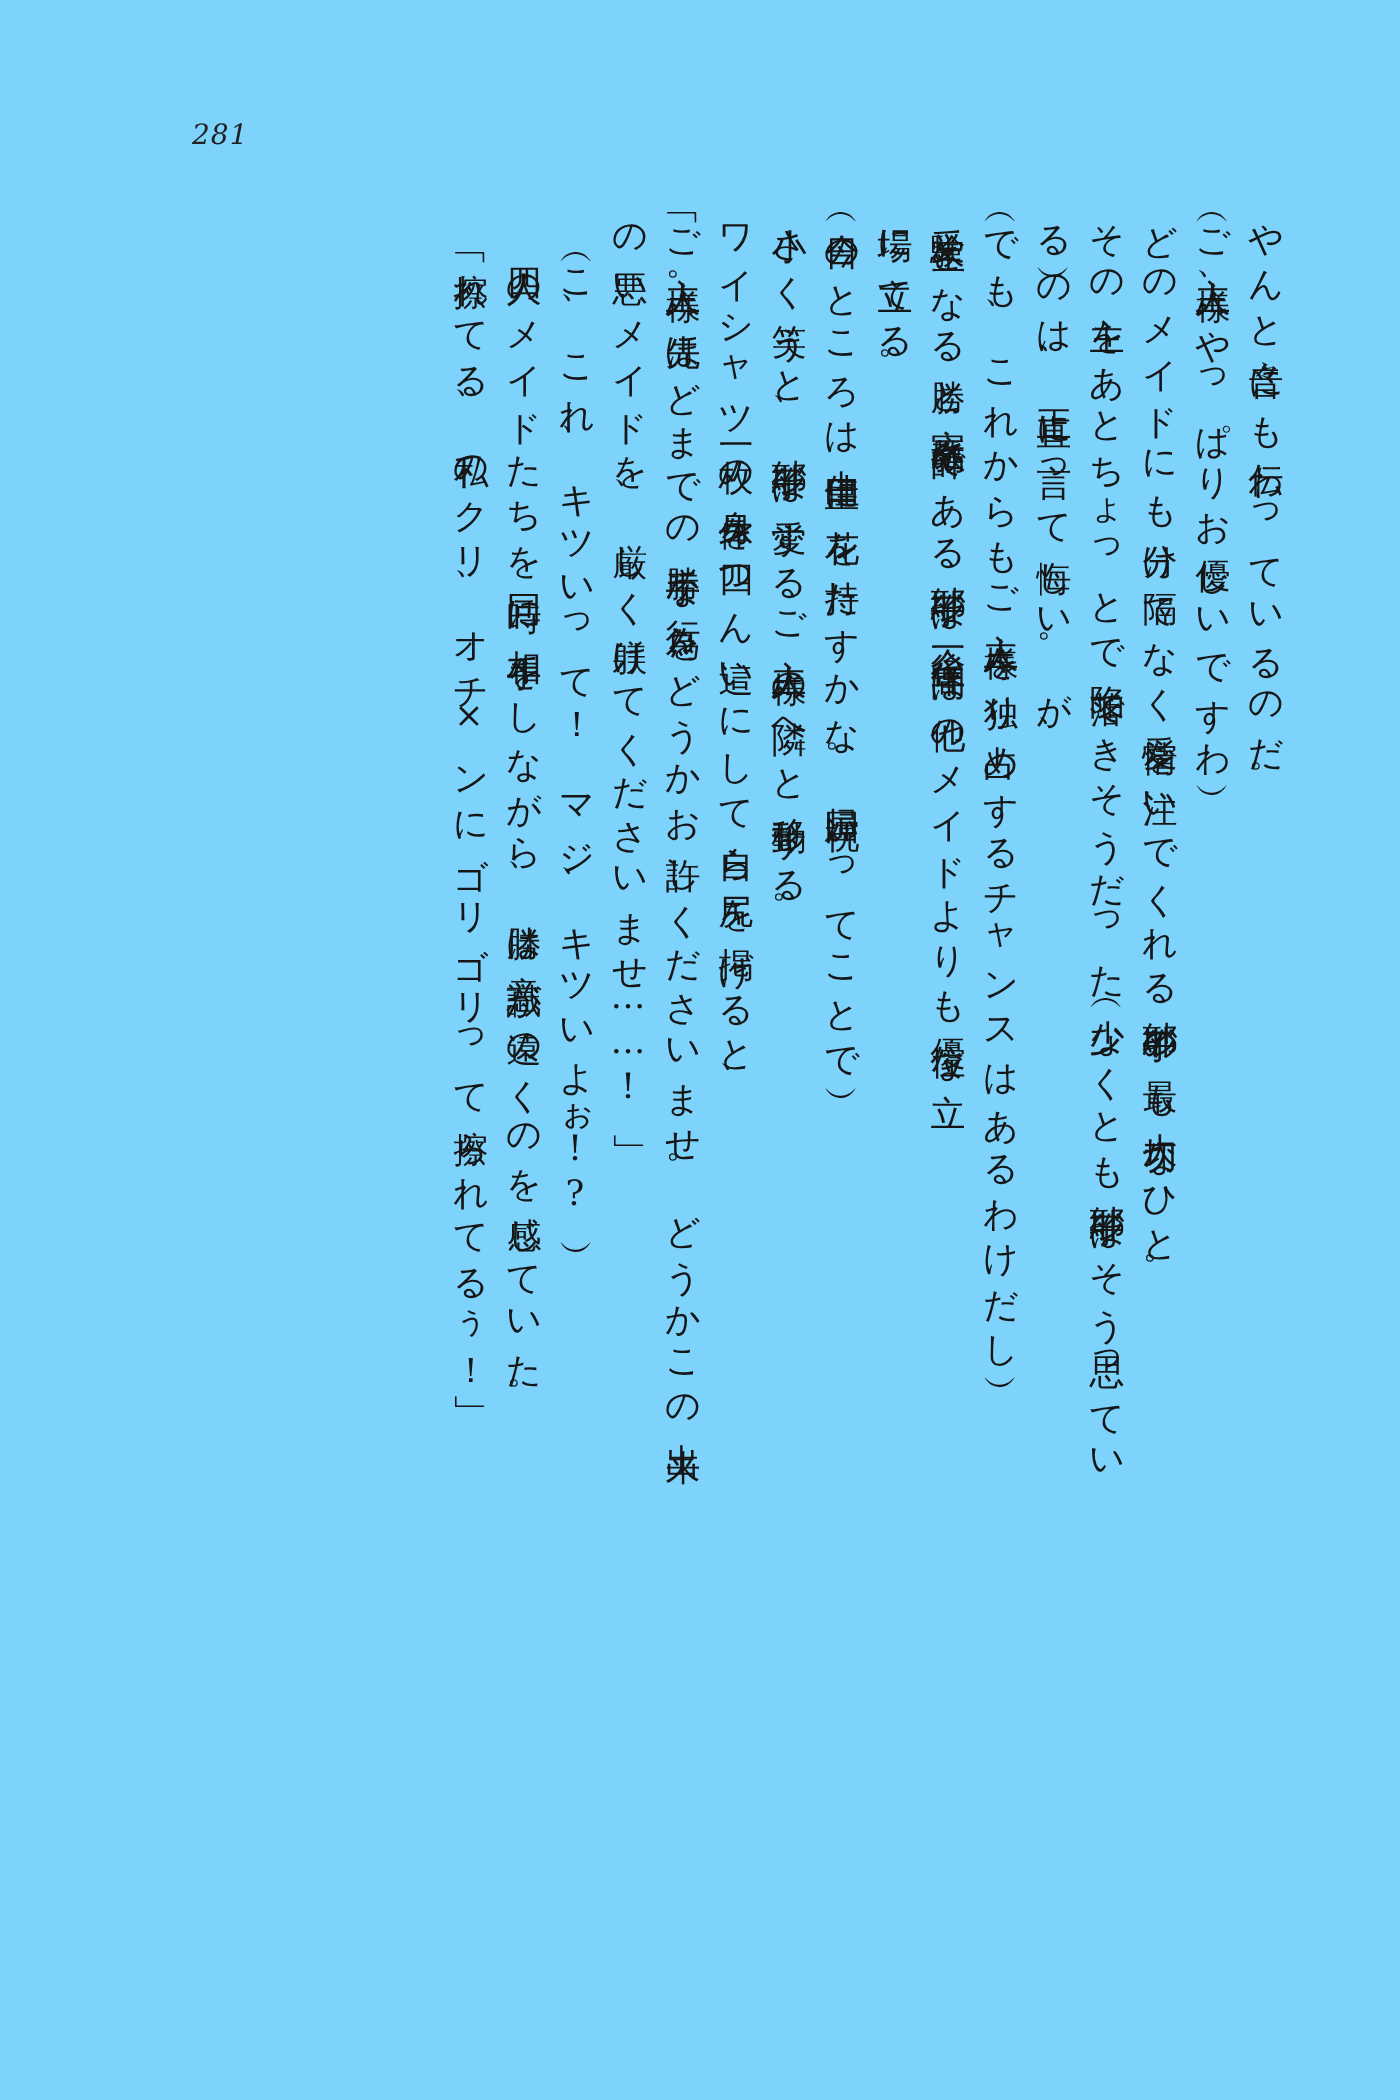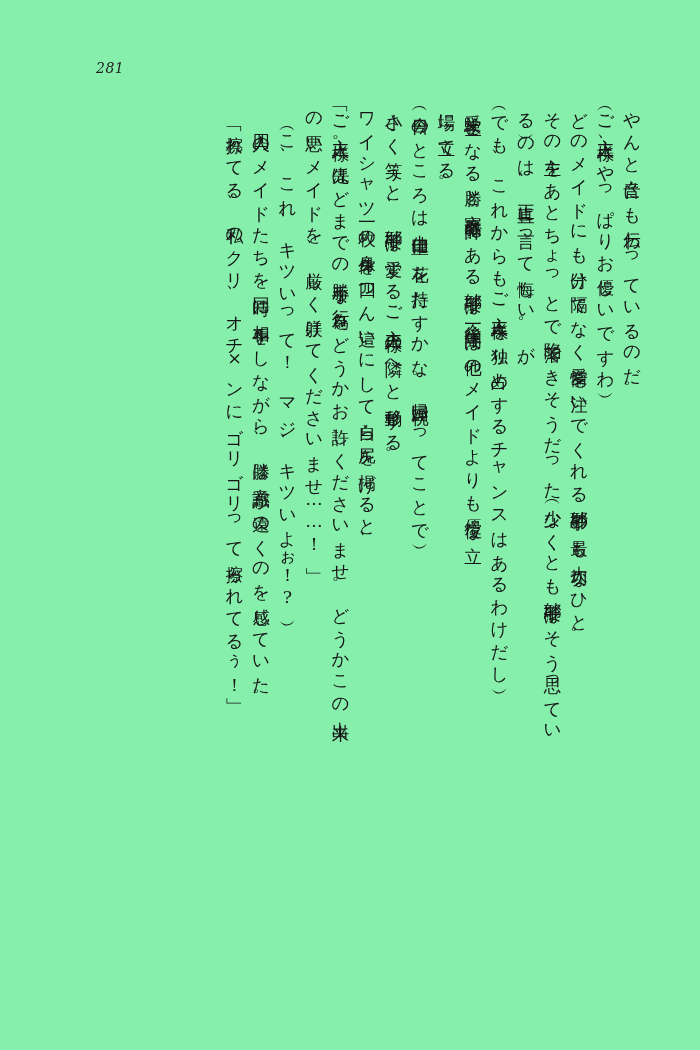--- a/index.html
+++ b/index.html
@@ -11,21 +11,21 @@
     width: 700px;
     height: 1050px;
     overflow: hidden;
     font-family: "DejaVu Serif", "Liberation Serif", serif;
     color: #1a1a1a;
   }
   .page {
     position: relative;
     width: 700px;
     height: 1050px;
-    background: #86efac;
+    background: #7dd3fc;
   }
   .page-number {
     position: absolute;
     top: 60px;
     left: 96px;
     font-size: 14px;
     font-style: italic;
     font-family: "DejaVu Serif", "Liberation Serif", serif;
     color: #222;
     letter-spacing: 0.5px;

